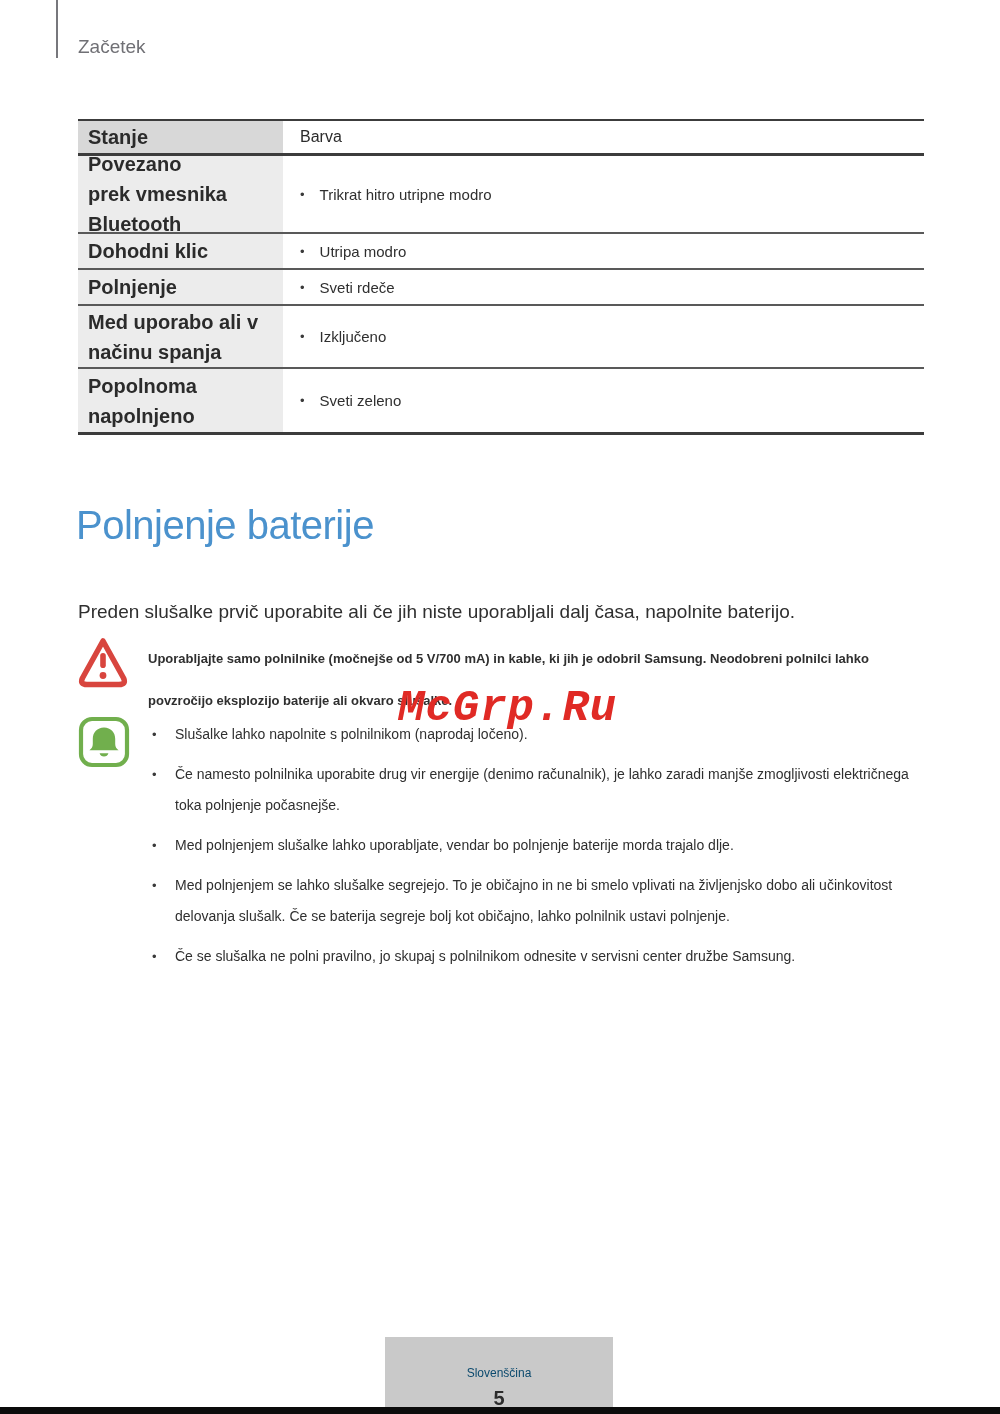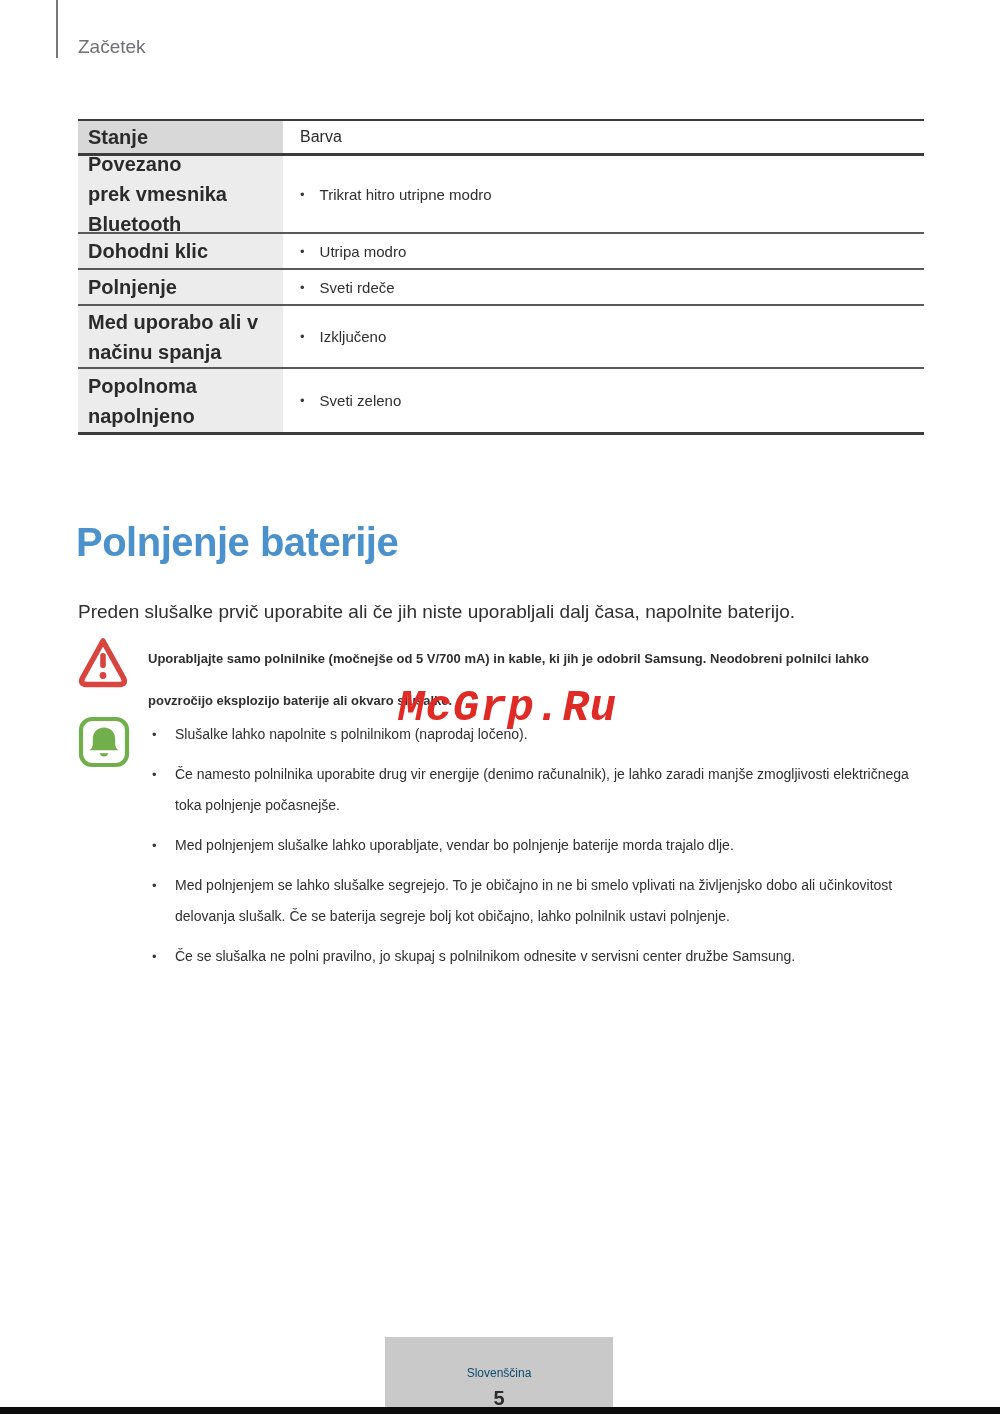--- a/index.html
+++ b/index.html
@@ -22,22 +22,22 @@
         white-space:pre-line; color:#2b2b2b; }
   .thead .c1 { background:#d8d8d8; }
   .c2 { flex:1; background:#ffffff; display:flex; align-items:center;
         font-size:15px; padding-left:17px; }
   .thead .c2 { font-weight:normal; font-size:16px; color:#2b2b2b; }
   .c2.with-bullet::before { content:"•"; font-size:13px; margin-right:15px; color:#3a3a3a; }
   .thead { height:35px; }
   .rh1 { height:78px; } .rh2 { height:36px; } .rh3 { height:36px; }
   .rh4 { height:63px; } .rh5 { height:63px; }
 
-  .section-title { position:absolute; left:76px; top:520px; font-size:40px;
-        font-weight:700; color:#4b92cd; letter-spacing:-0.5px; }
+  .section-title { position:absolute; left:76px; top:503px; font-size:40px;
+        font-weight:400; color:#4b92cd; letter-spacing:-0.5px; }
   .intro { position:absolute; left:78px; top:598px; width:820px; font-size:19px; line-height:28px; }
 
   .icon-row { position:absolute; left:78px; display:flex; }
   .icon-cell { width:70px; flex:0 0 70px; }
   .warning-row { top:636px; width:850px; }
   .warning-text { font-size:13px; line-height:42px; width:780px; padding-top:2px;font-weight:bold; }
   .notes-row { top:716px; width:850px; }
   .notes-list { list-style:none; width:780px; padding-top:3px; }
   .notes-list li { position:relative; padding-left:27px; margin-bottom:9px;
         font-size:14px; line-height:31px; }

